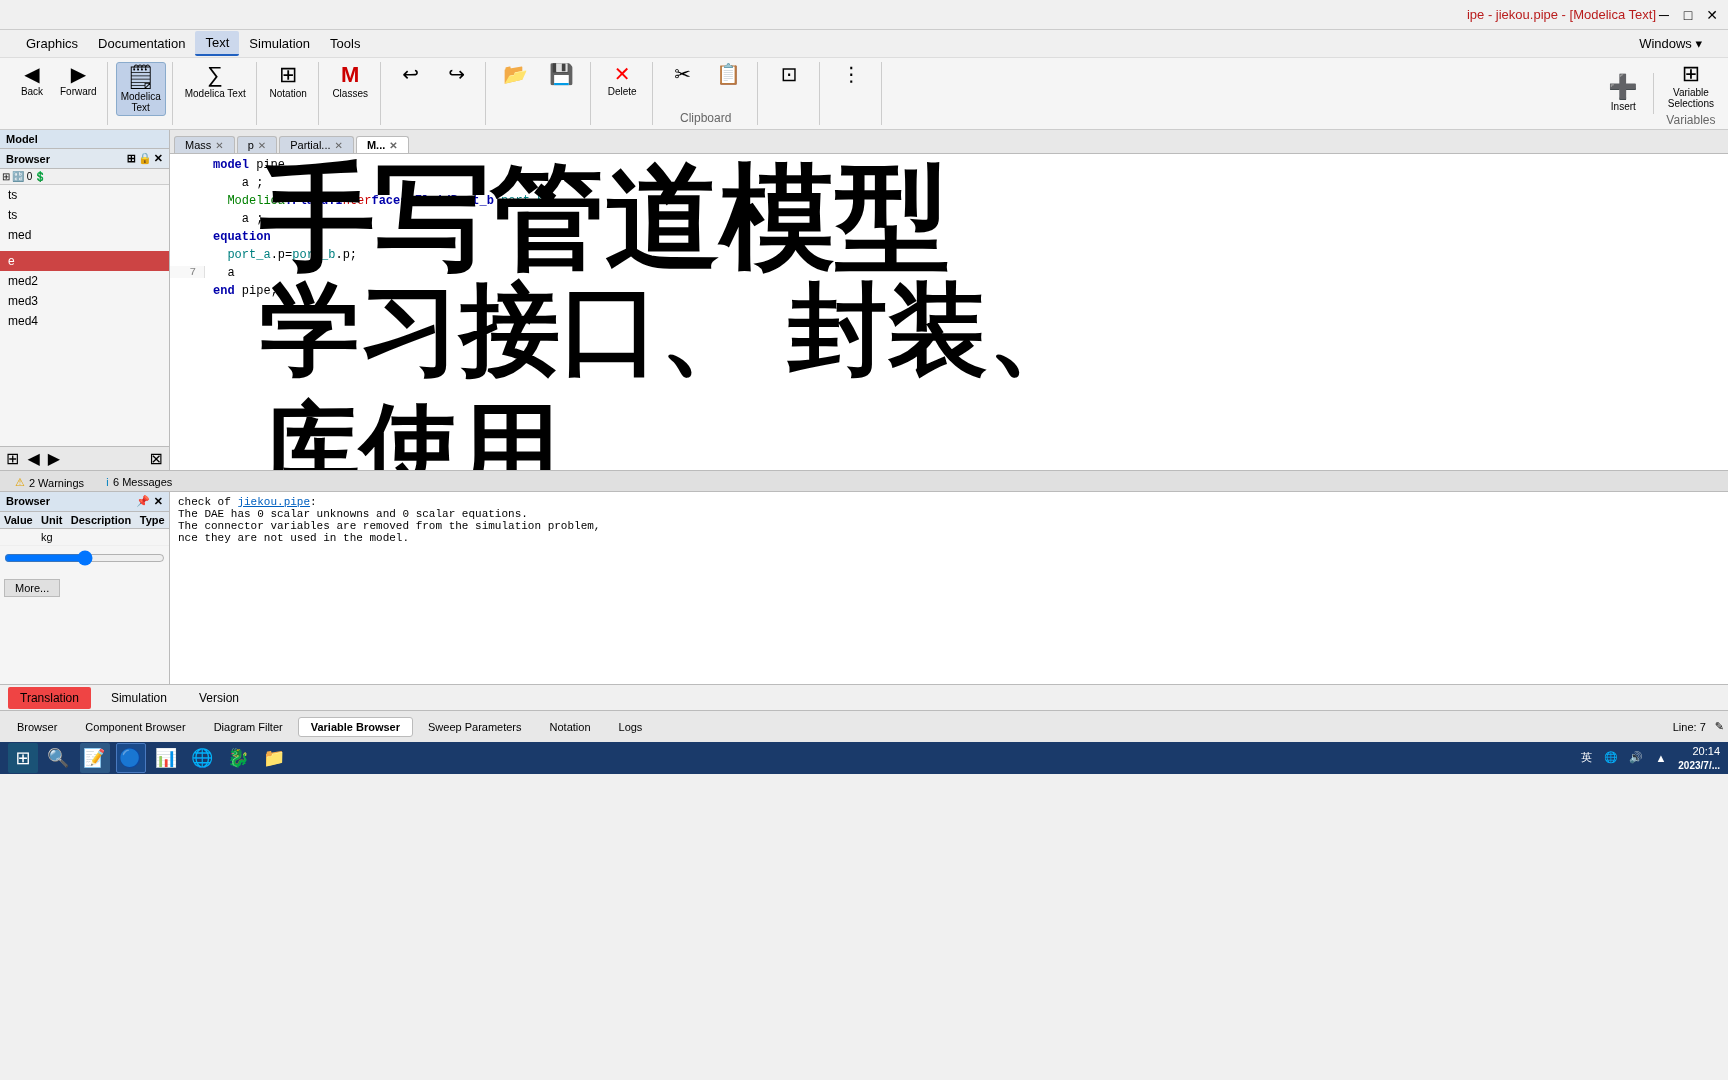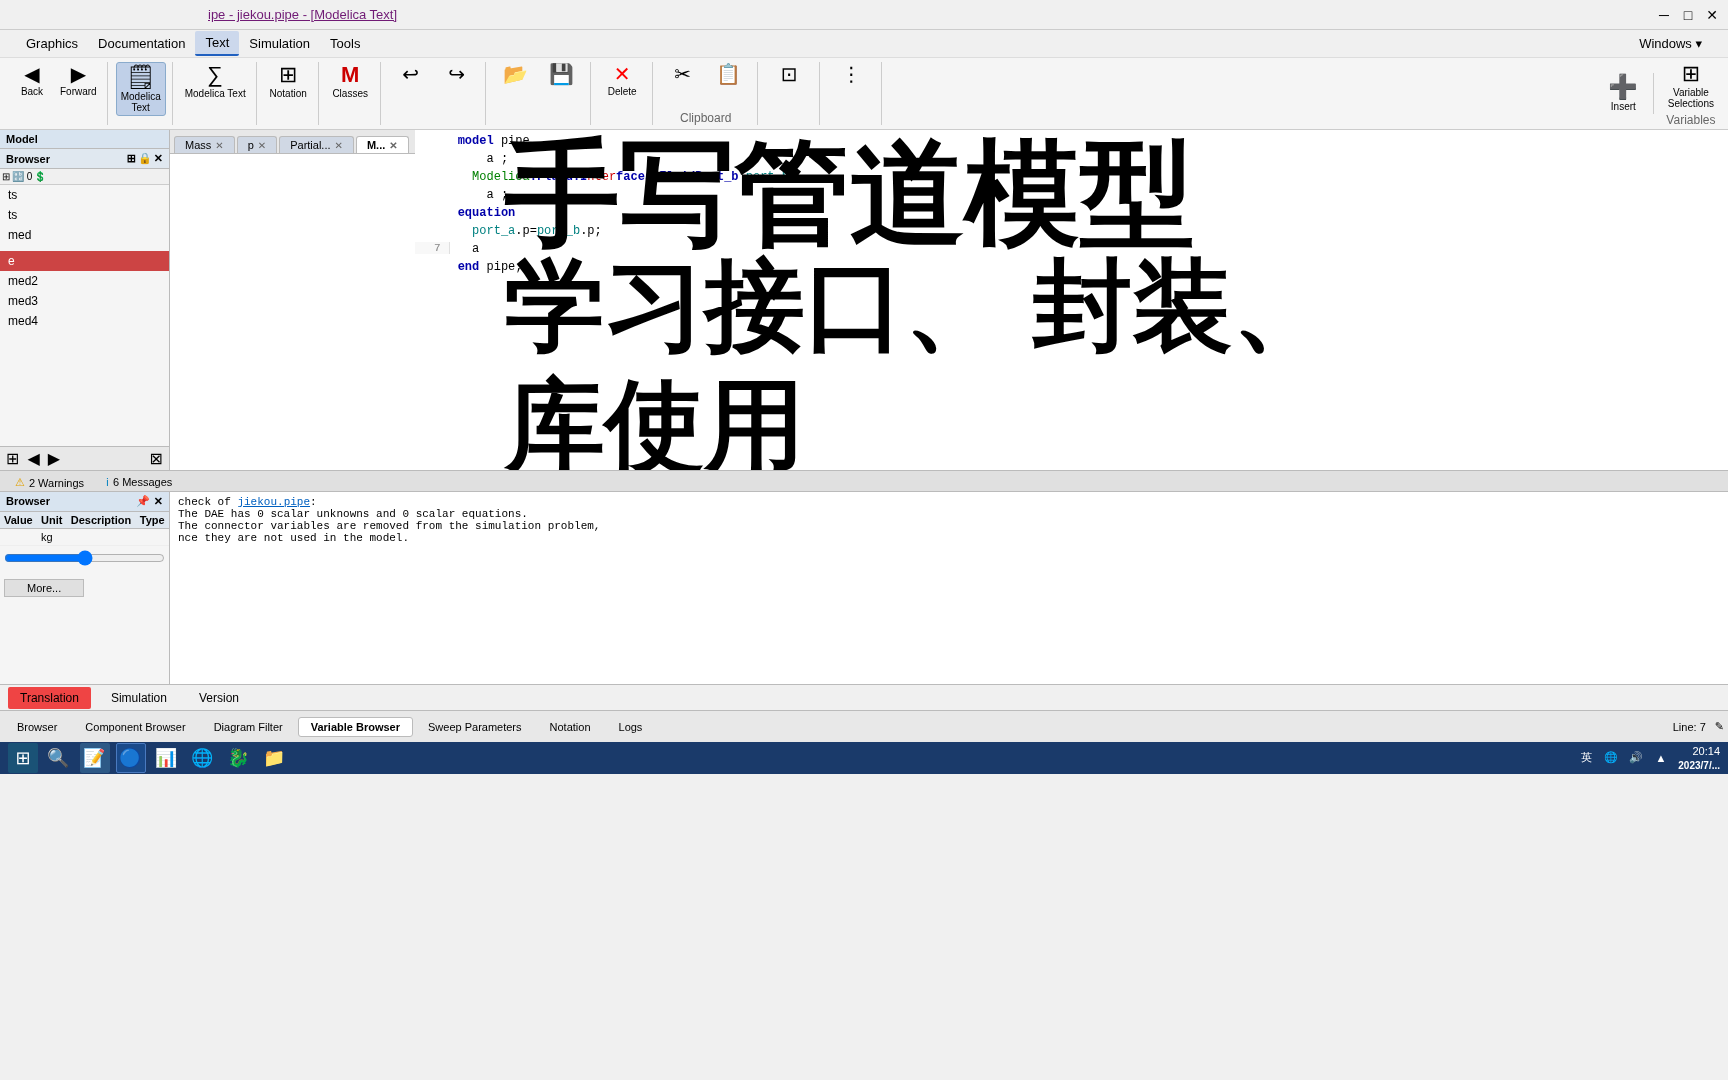--- a/index.html
+++ b/index.html
@@ -19,24 +19,23 @@
       height: 30px;
       background: #f0f0f0;
       display: flex;
       align-items: center;
       justify-content: space-between;
       padding: 0 8px;
       border-bottom: 1px solid #ccc;
     }
     #title-text {
       flex: 1;
-      text-align: left;
+      text-align: right;
       font-size: 13px;
-      color: #701a75;
-      text-decoration: underline;
+      color: #b91c1c;
     }
     .title-controls {
       display: flex;
       gap: 8px;
     }
     .title-btn {
       width: 16px; height: 16px;
       display: flex; align-items: center; justify-content: center;
       font-size: 14px; cursor: pointer;
     }
@@ -166,21 +165,21 @@
       font-size: 10px;
       color: #666;
       cursor: pointer;
     }
 
     
     #editor-area {
       flex: 1;
       background: white;
       display: flex;
-      flex-direction: row;
+      flex-direction: column;
       overflow: hidden;
       position: relative;
     }
 
     .editor-content {
       flex: 1;
       background: white;
       font-family: 'Courier New', monospace;
       font-size: 12px;
       padding: 4px 0;
@@ -375,21 +374,21 @@
     .bottom-split {
       display: flex;
       width: 100%;
       height: 100%;
     }
 
     
     .more-btn {
       background: #e0e0e0;
       border: 1px solid #bbb;
-      padding: 2px 22px;
+      padding: 2px 10px;
       font-size: 11px;
       cursor: pointer;
       margin-top: 4px;
     }
   </style>
 </head>
 <body>
 
 <div id="title-bar">
   <div style="width:200px;"></div>

